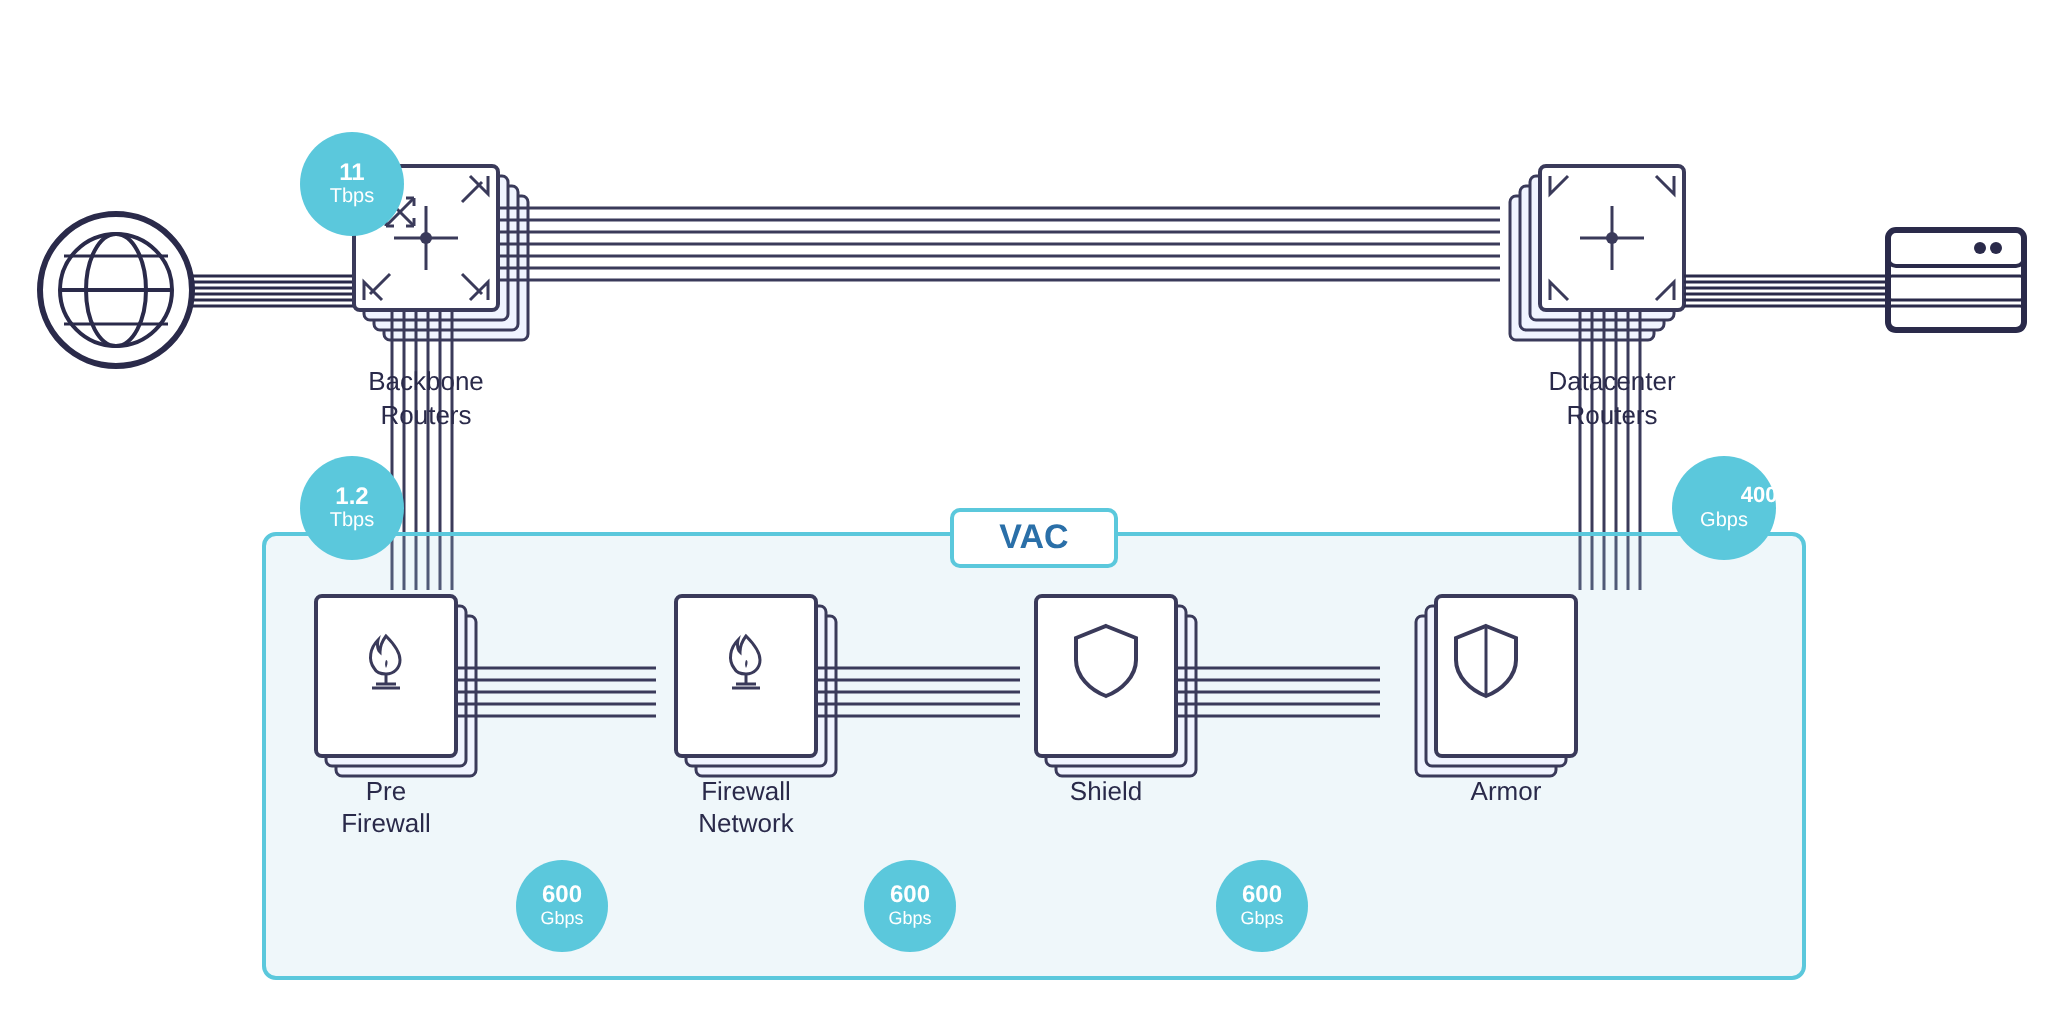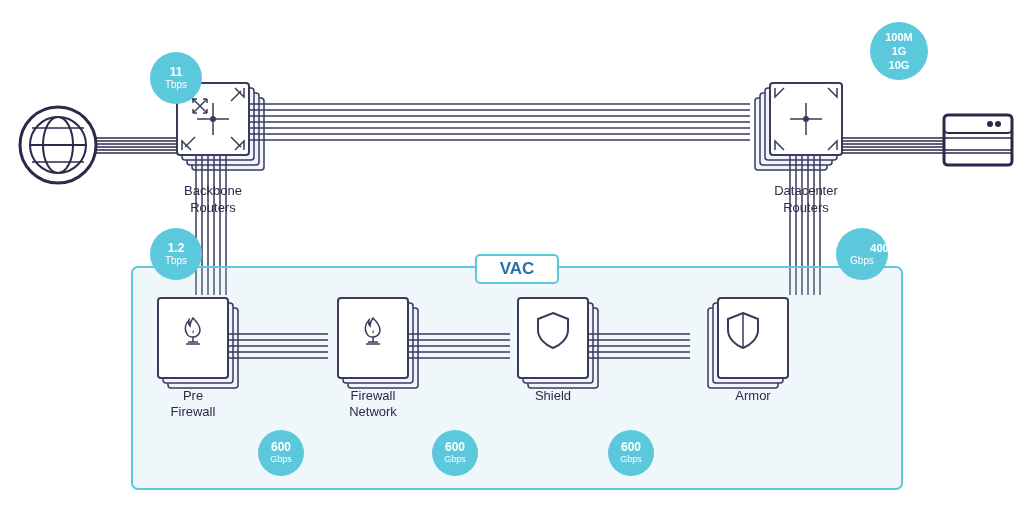--- a/index.html
+++ b/index.html
@@ -242,30 +242,25 @@
 
     <text x="753" y="400" text-anchor="middle" font-size="13" fill="#2a2a4a" font-weight="500">Armor</text>
 
     <text x="213" y="195" text-anchor="middle" font-size="13" fill="#2a2a4a" font-weight="500">Backbone</text>
     <text x="213" y="212" text-anchor="middle" font-size="13" fill="#2a2a4a" font-weight="500">Routers</text>
 
     <text x="806" y="195" text-anchor="middle" font-size="13" fill="#2a2a4a" font-weight="500">Datacenter</text>
     <text x="806" y="212" text-anchor="middle" font-size="13" fill="#2a2a4a" font-weight="500">Routers</text>
   </svg>
 
-  <div class="badge badge-medium" style="left:150px; top:52px;">
+  <div class="badge badge-medium" style="left:150px; top:66px;">
     <span>11</span>
     <span style="font-size:10px;font-weight:normal;">Tbps</span>
   </div>
 
-  <div class="badge badge-large" style="right:108px; top:22px; line-height:1.3;">
-    <span style="font-size:11px;font-weight:bold;color:white;">100M</span>
-    <span style="font-size:11px;font-weight:bold;color:white;">1G</span>
-    <span style="font-size:11px;font-weight:bold;color:white;">10G</span>
-  </div>
 
   <div class="badge badge-medium" style="left:150px; top:228px;">
     <span style="font-size:12px;">1.2</span>
     <span style="font-size:10px;font-weight:normal;">Tbps</span>
   </div>
 
   <div class="badge badge-medium" style="right:148px; top:228px;">
     <span style="font-size:11px;margin-left:35px;">400</span>
     <span style="font-size:10px;font-weight:normal;">Gbps</span>
   </div>

